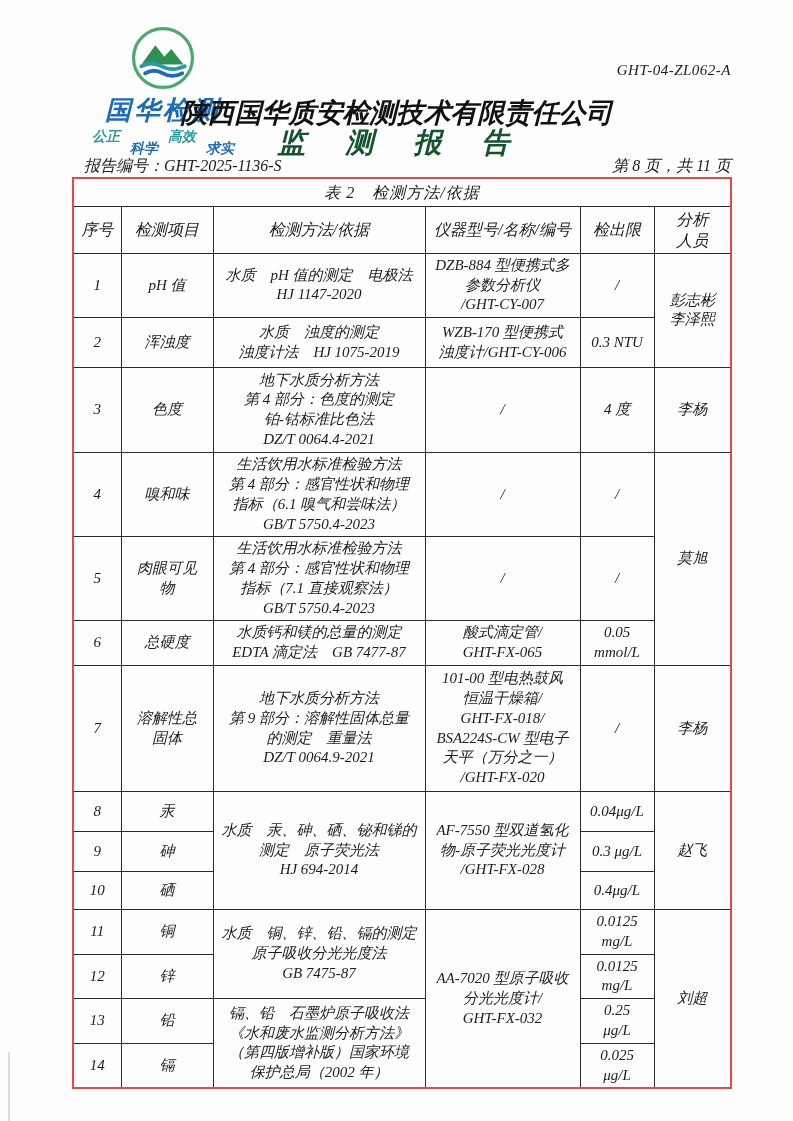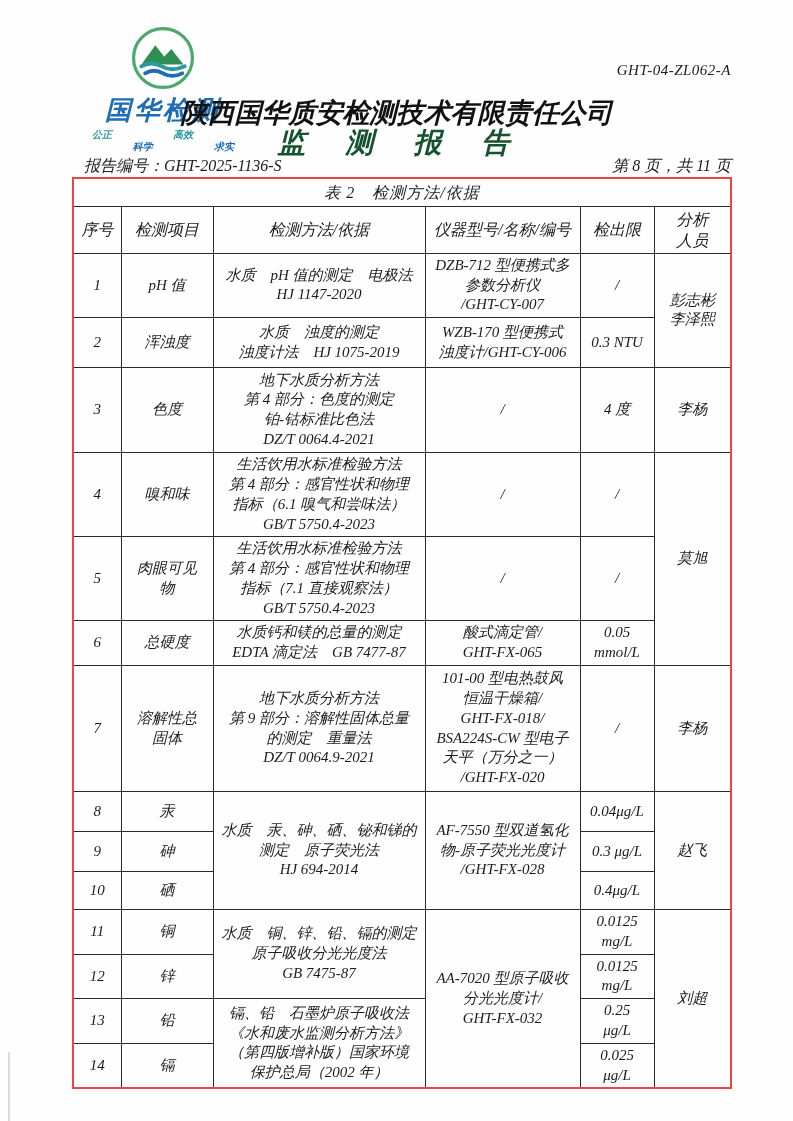--- a/index.html
+++ b/index.html
@@ -37,21 +37,21 @@
     line-height: 1.1;
     margin-top: 2px;
     white-space: nowrap;
   }
   .logo-tagline {
     margin-top: 3px;
     display: flex;
     justify-content: space-between;
     padding: 0 14px;
     font-family: "Liberation Sans", "DejaVu Sans", sans-serif;
-    font-size: 10px;
+    font-size: 14px;
     font-weight: bold;
   }
   .tag-teal { color: #2b9aa0; }
   .tag-blue { color: #1d6cb4; margin-top: 12px; }
   .company-title {
     position: absolute;
     top: 84px; left: 0; width: 100%;
     text-align: center;
     font-family: "Liberation Sans", "DejaVu Sans", sans-serif;
     font-size: 27px;
@@ -159,21 +159,21 @@
       <th>仪器型号/名称/编号</th>
       <th>检出限</th>
       <th>分析
 人员</th>
     </tr>
     <tr style="height:62px">
       <td>1</td>
       <td>pH 值</td>
       <td>水质　pH 值的测定　电极法
 HJ 1147-2020</td>
-      <td>DZB-712 型便携式多
+      <td>DZB-884 型便携式多
 参数分析仪
 /GHT-CY-007</td>
       <td>/</td>
       <td rowspan="2">彭志彬
 李泽熙</td>
     </tr>
     <tr style="height:50px">
       <td>2</td>
       <td>浑浊度</td>
       <td>水质　浊度的测定

